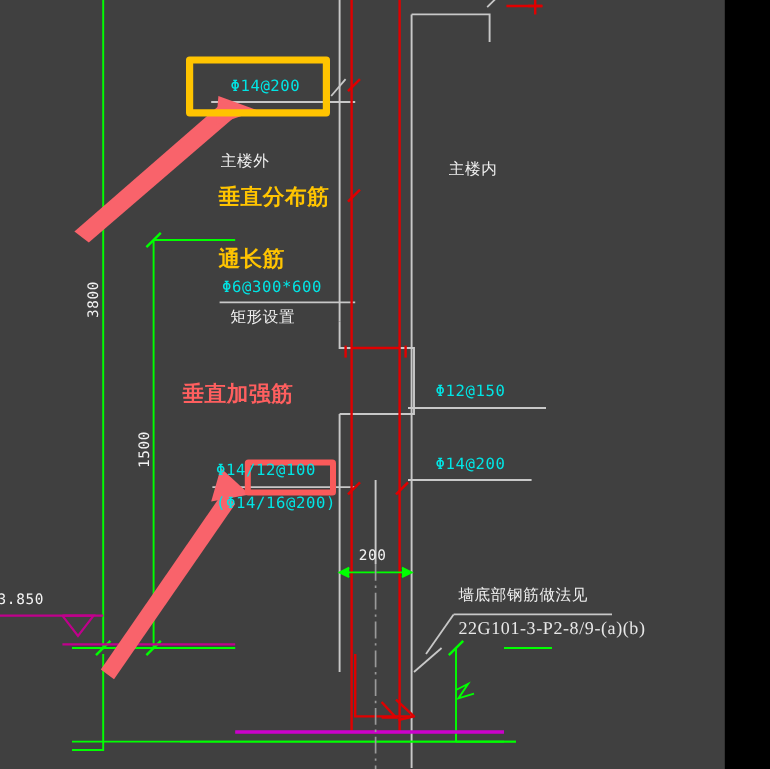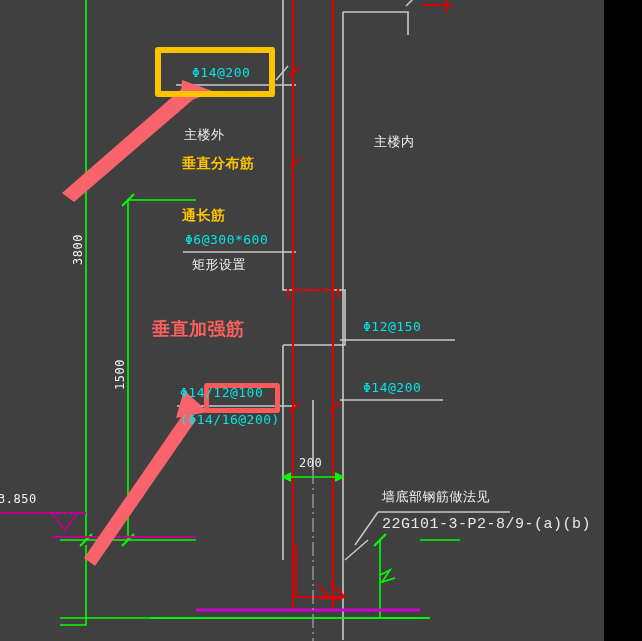--- a/index.html
+++ b/index.html
@@ -15,23 +15,23 @@
     overflow: hidden;
     font-family: "DejaVu Sans", sans-serif;
   }
   .lbl {
     position: absolute;
     white-space: nowrap;
     line-height: 1;
     letter-spacing: 0.5px;
   }
   .cyan   { color: #00e5e5; font-size: 13px; font-family: "DejaVu Sans Mono", monospace; }
-  .white  { color: #e8e8e8; font-size: 13px; font-family: Liberation Mono, monospace; }
+  .white  { color: #e8e8e8; font-size: 13px; font-family: Liberation Serif, serif; }
   .whitecn{ color: #f0f0f0; font-size: 13px; font-family: "DejaVu Sans", sans-serif; text-align: center; }
-  .yellowcn { color: #ffc400; font-size: 14px; font-weight: bold; font-family: "DejaVu Sans", sans-serif; }
+  .yellowcn { color: #ffc400; font-size: 18px; font-weight: bold; font-family: "DejaVu Sans", sans-serif; }
   .redcn  { color: #ff5f5f; font-size: 18px; font-weight: bold; font-family: "DejaVu Sans", sans-serif; }
   .dim    { color: #f2f2f2; font-size: 12px; font-family: "DejaVu Sans Mono", monospace; }
   .vert   { transform: rotate(-90deg); transform-origin: left top; }
   svg.layer {
     position: absolute;
     left: 0; top: 0;
     width: 642px;
     height: 641px;
     pointer-events: none;
   }

